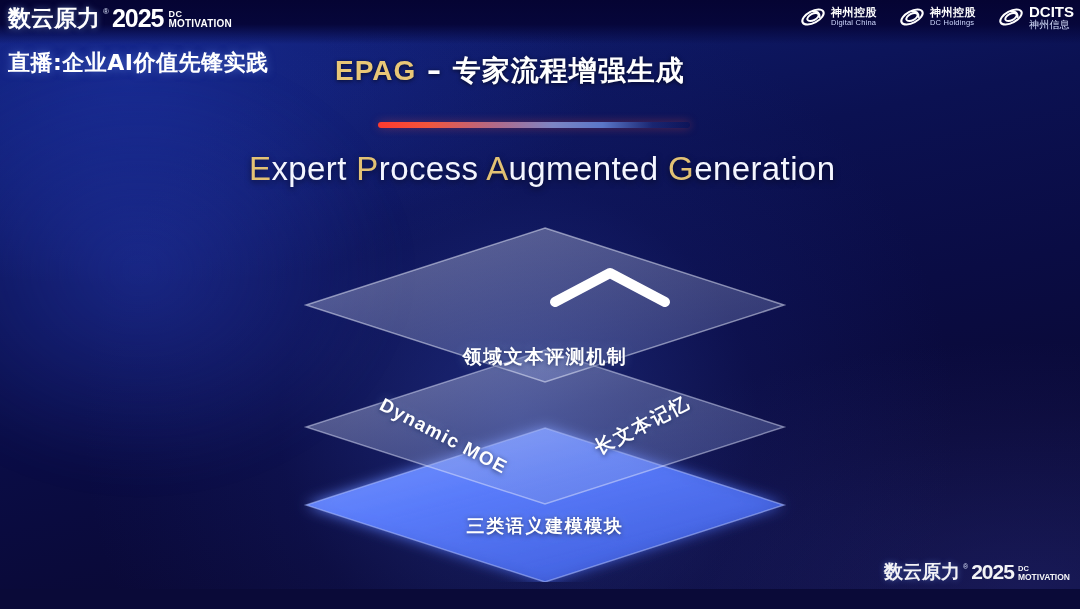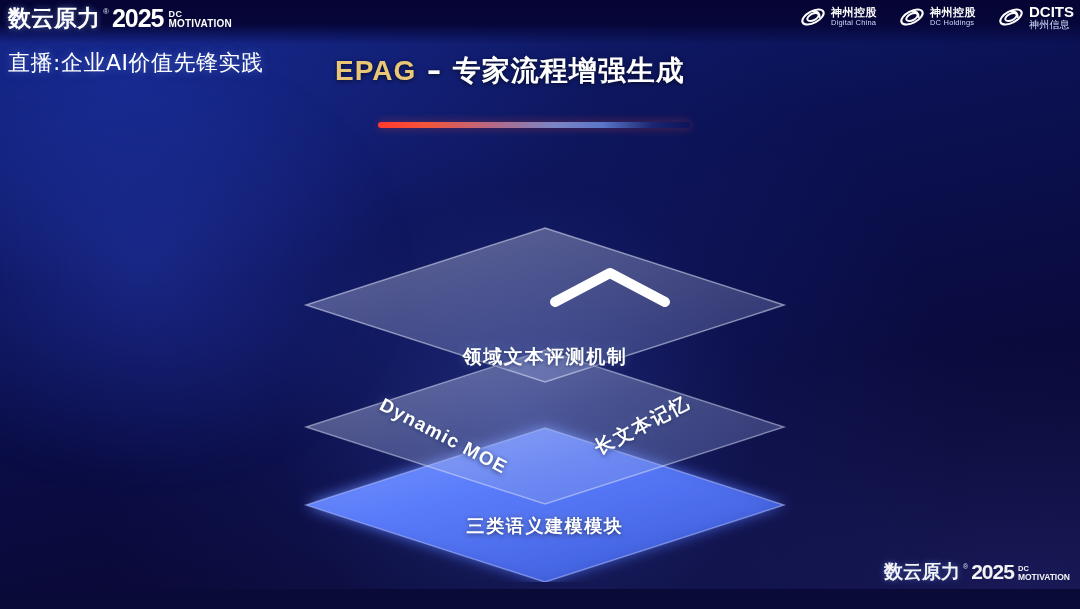--- a/index.html
+++ b/index.html
@@ -44,21 +44,21 @@
     font-size:25px; font-weight:bold; color:#ffffff; letter-spacing:-1px;
     font-family:"Liberation Sans",sans-serif;
   }
   .hdr-logo .dcm{ display:flex; flex-direction:column; line-height:1.0; margin-left:2px; padding-top:2px;}
   .hdr-logo .dcm .a{ font-size:9px; font-weight:bold; color:#fff; letter-spacing:.4px;}
   .hdr-logo .dcm .b{ font-size:10px; font-weight:bold; color:#fff; letter-spacing:.2px;}
 
   .live-line{
     position:absolute; left:8px; top:48px; white-space:nowrap;
     font-family:"DejaVu Sans","Liberation Sans",sans-serif;
-    font-size:22px; font-weight:normal; color:#ffffff; letter-spacing:.5px;
+    font-size:22px; font-weight:bold; color:#ffffff; letter-spacing:.5px;
     text-shadow:0 0 8px rgba(120,160,255,.5);
   }
 
   .slide-title{
     position:absolute; left:335px; top:52px; white-space:nowrap;
     font-size:28px; font-weight:bold; letter-spacing:1px;
     font-family:"DejaVu Sans","Liberation Sans",sans-serif;
     text-shadow:0 1px 4px rgba(0,0,0,.65);
   }
   .slide-title .gold{ color:#e9c777; font-family:Liberation Sans, sans-serif;text-align:right; }
@@ -194,20 +194,23 @@
       <span class="txt">
         <span class="t1">DCITS</span>
         <span class="t2">神州信息</span>
       </span>
     </div>
 
   </div>
 
   <div class="divider"></div>
 
+  <div class="subtitle">
+    <span class="gold">E</span><span class="wht">xpert </span><span class="gold">P</span><span class="wht">rocess </span><span class="gold">A</span><span class="wht">ugmented </span><span class="gold">G</span><span class="wht">eneration</span>
+  </div>
 
   <div class="stack">
 
     <div class="plate">
       <svg width="510" height="360" viewBox="0 0 510 360">
         <defs>
           <linearGradient id="gBot" x1="0" y1="0" x2="0.8" y2="1">
             <stop offset="0%" stop-color="#7e9cff" stop-opacity="0.98"></stop>
             <stop offset="42%" stop-color="#5a7cfb" stop-opacity="0.95"></stop>
             <stop offset="100%" stop-color="#3f5fe0" stop-opacity="0.80"></stop>

